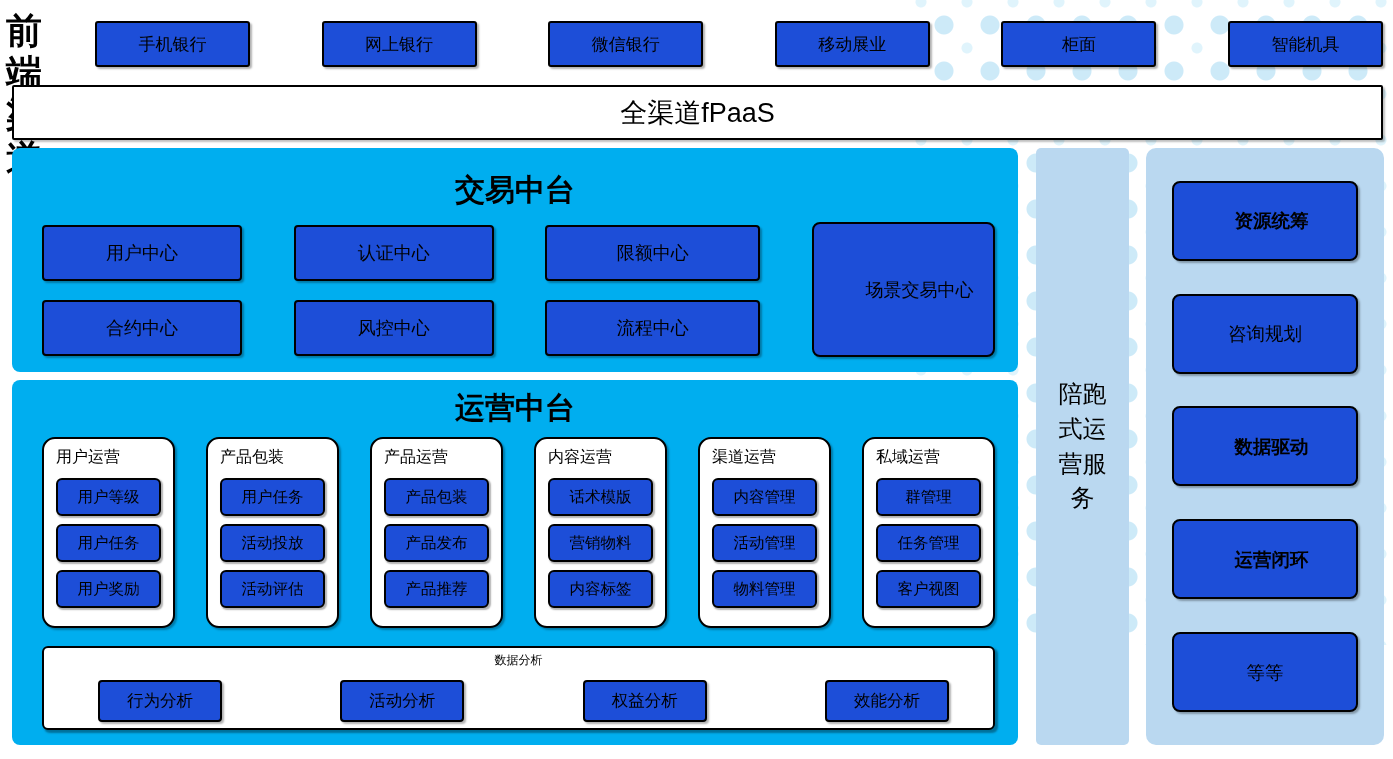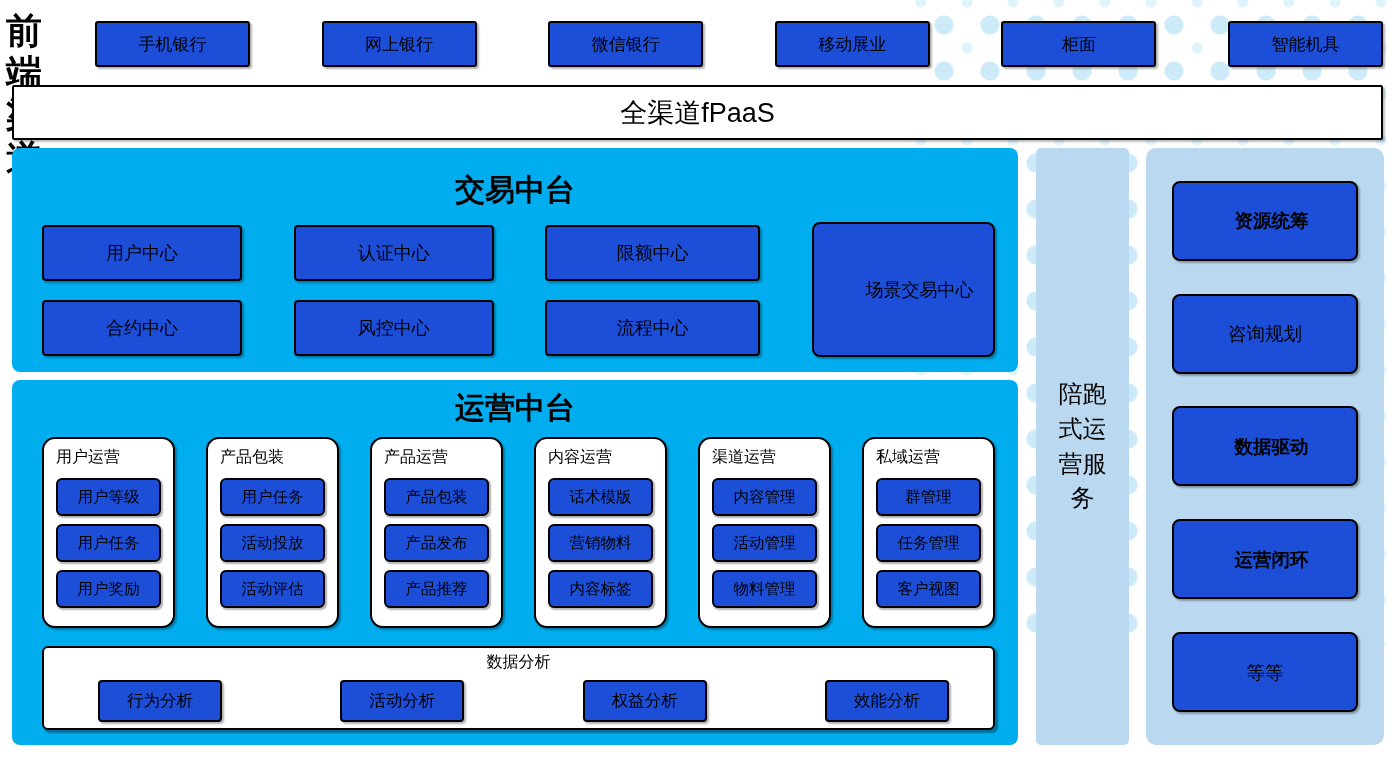--- a/index.html
+++ b/index.html
@@ -73,21 +73,21 @@
     display:flex;flex-direction:column;padding-top:6px;padding-left:12px;
   }
   .op-col-title{font-size:16px;margin:2px 0 2px;}
   .op-item{width:105px;height:38px;margin-top:8px;border-radius:6px;font-size:15.5px;border-width:2px;box-shadow:1.5px 1.5px 1.5px rgba(0,0,0,.3);}
 
   .analysis{
     position:absolute;left:30px;top:266px;width:953px;height:84px;
     background:#fff;border:2.2px solid #000;border-radius:6px;box-sizing:border-box;
     box-shadow:2.5px 2.5px 2px rgba(0,0,0,.35);
   }
-  .analysis-title{position:absolute;left:0;right:0;top:4px;text-align:center;font-size:16px;}
+  .analysis-title{position:absolute;left:0;right:0;top:4px;text-align:center;font-size:12px;}
   .analysis-row{
     position:absolute;left:54px;right:44px;top:31px;height:43px;
     display:flex;justify-content:space-between;align-items:center;
   }
   .analysis-box{width:124px;height:42px;border-radius:4px;font-size:16.5px;}
 
   
   .side-strip{
     left:1036px;top:148px;width:93px;height:597px;
     background:#BAD8F0;border-radius:5px;

